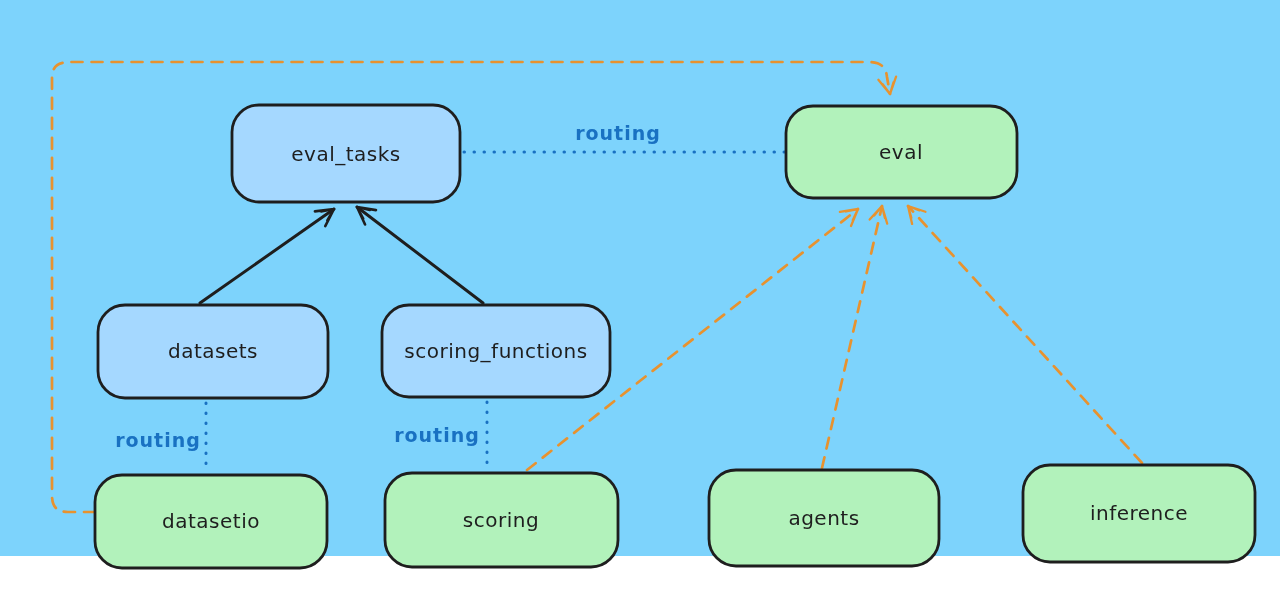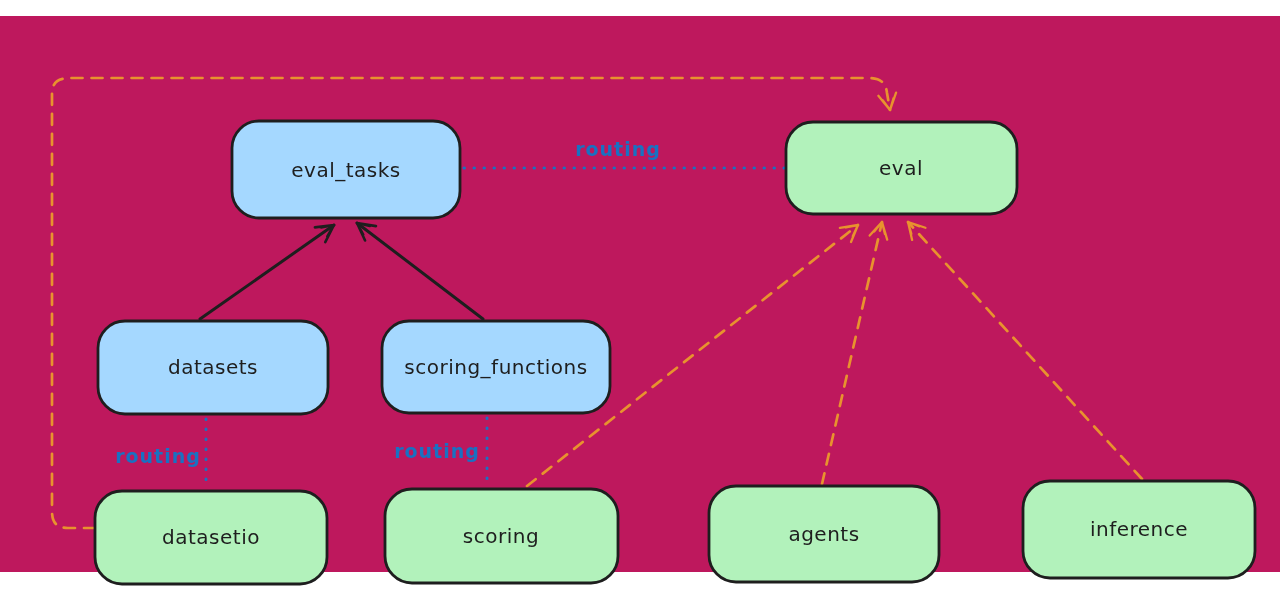--- a/index.html
+++ b/index.html
@@ -8,22 +8,21 @@
     background: #ffffff;
     width: 1280px;
     height: 596px;
     overflow: hidden;
     font-family: "DejaVu Sans", sans-serif;
   }
   .canvas-wrap {
     position: relative;
     width: 1280px;
     height: 556px;
-    background: #be185d;
-    margin-top: 16px;
+    background: #7dd3fc;
   }
   svg { display: block; }
   .node-rect {
     stroke: #1e1e1e;
     stroke-width: 2.8;
   }
   .node-label {
     font-family: "DejaVu Sans", sans-serif;
     font-size: 20px;
     fill: #1e1e1e;

